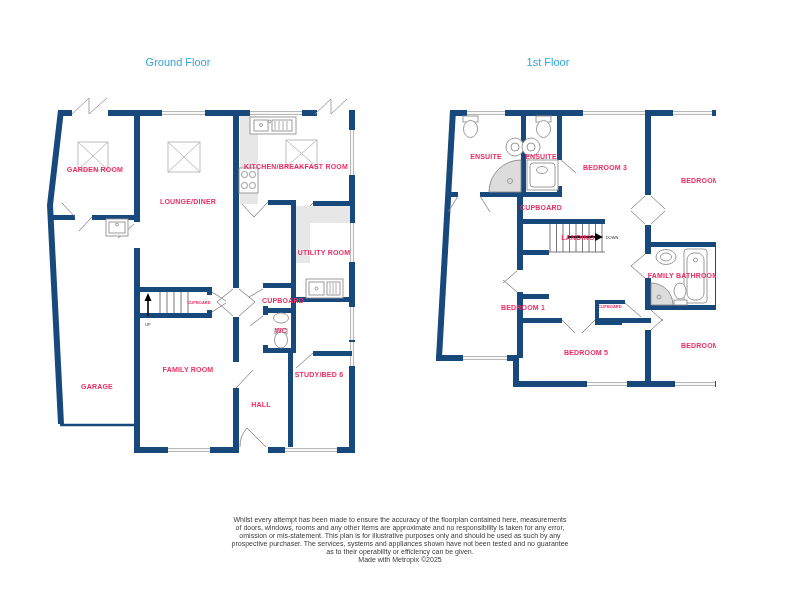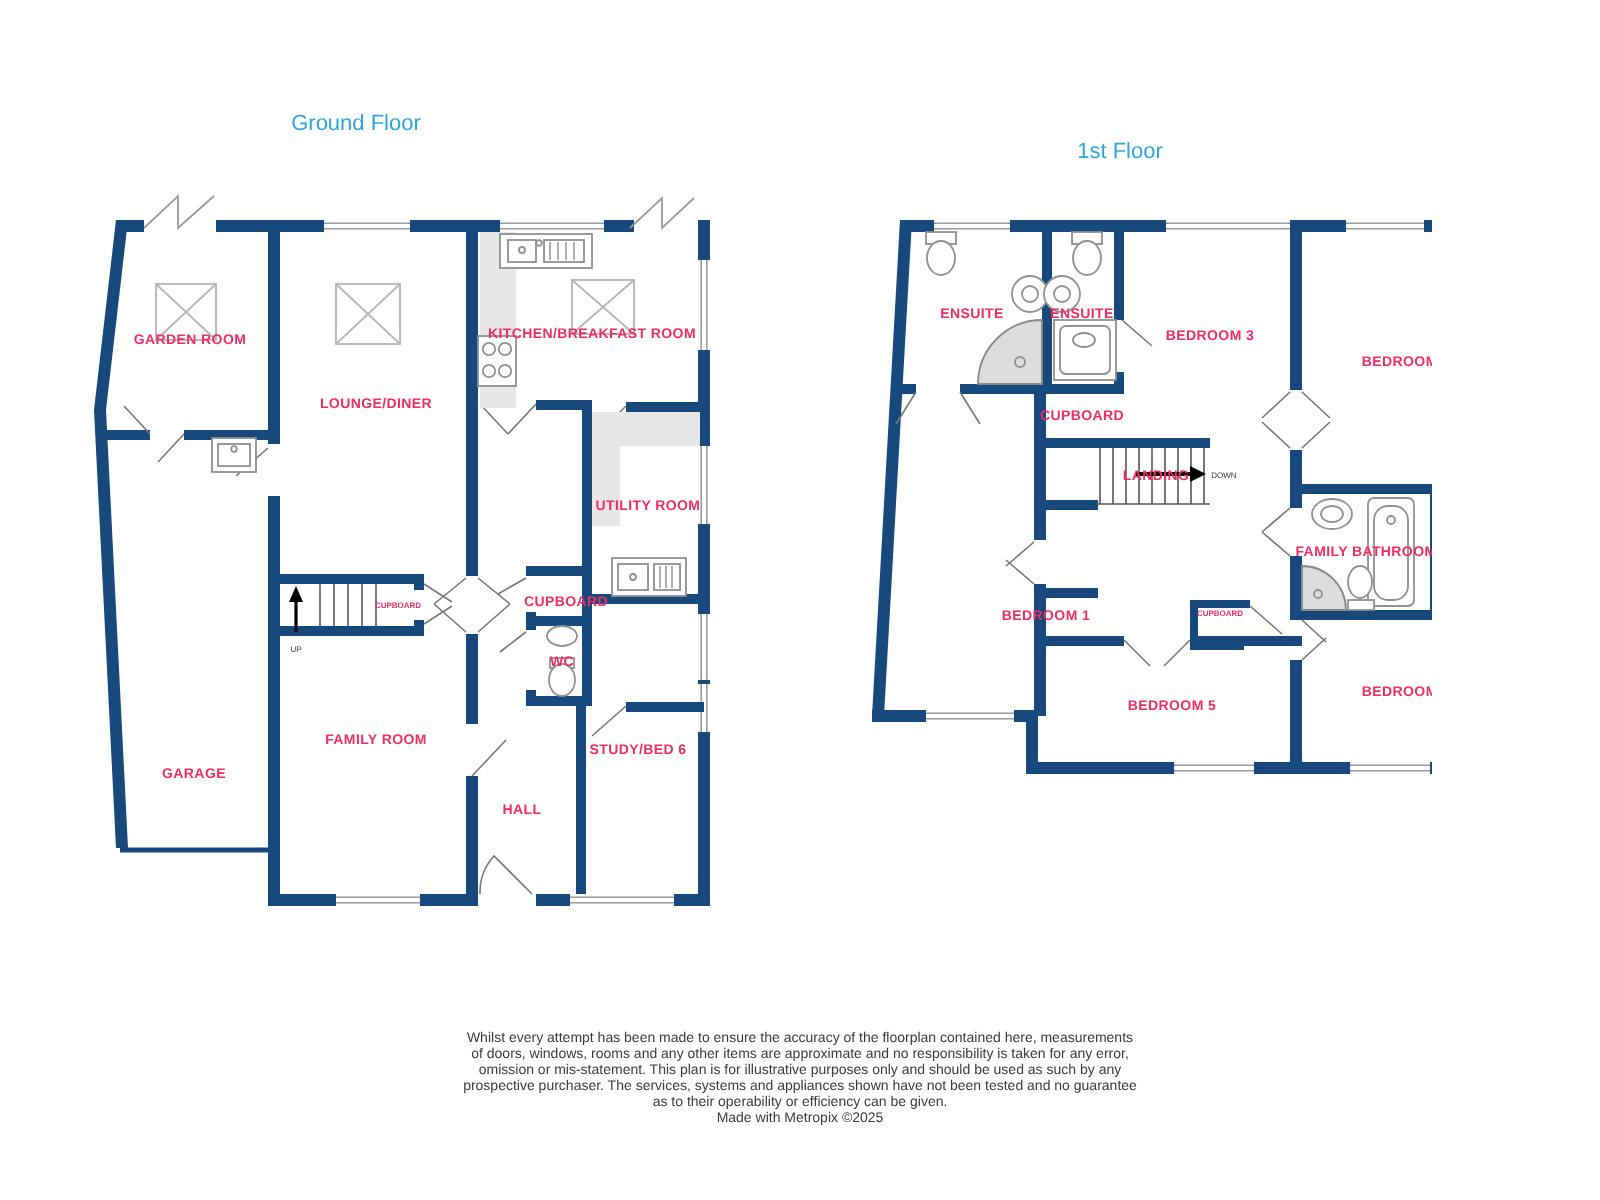--- a/index.html
+++ b/index.html
@@ -1,20 +1,20 @@
 <!DOCTYPE html>
 <html><head>
 <meta charset="utf-8">
 <style>
   html,body{margin:0;padding:0;background:#fff;}
   .page{position:relative;width:716px;height:600px;background:#fff;overflow:hidden;
         font-family:"Liberation Sans", sans-serif;}
   .floor-title{position:absolute;font-size:11px;color:#33A3DC;text-align:center;width:200px;}
   .title-ground{left:78px;top:56px;}
-  .title-first{left:460px;top:56px;margin-top:14px;}
+  .title-first{left:448px;top:56px;}
   .plan-svg{position:absolute;left:0;top:0;}
   .footer{position:absolute;left:0;top:516px;width:800px;text-align:center;
           font-size:7px;line-height:1.14;color:#3a3a3a;}
   .footer div{white-space:nowrap;}
   
   text.room{font-family:"Liberation Sans",sans-serif;font-size:7px;font-weight:bold;
             fill:#ED2E63;text-anchor:middle;letter-spacing:.2px;}
   text.tinyroom{font-family:"Liberation Sans",sans-serif;font-size:4px;font-weight:bold;
             fill:#ED2E63;text-anchor:middle;}
   text.tinynote{font-family:"Liberation Sans",sans-serif;font-size:4px;fill:#333;text-anchor:middle;}

